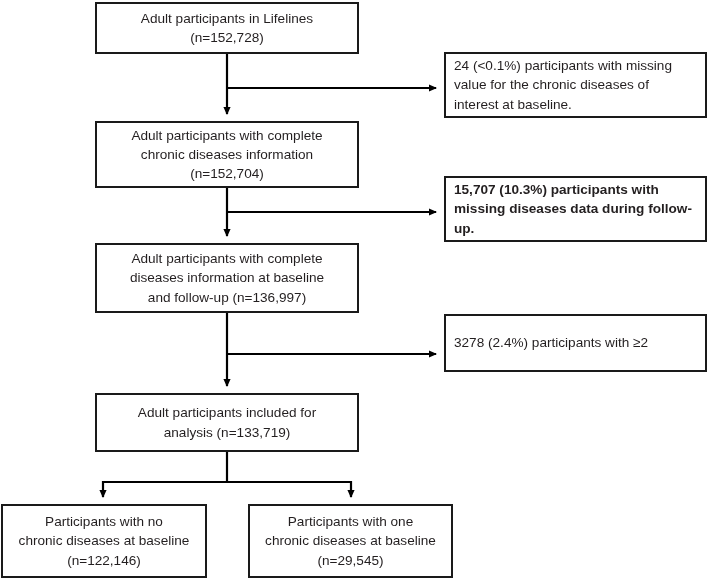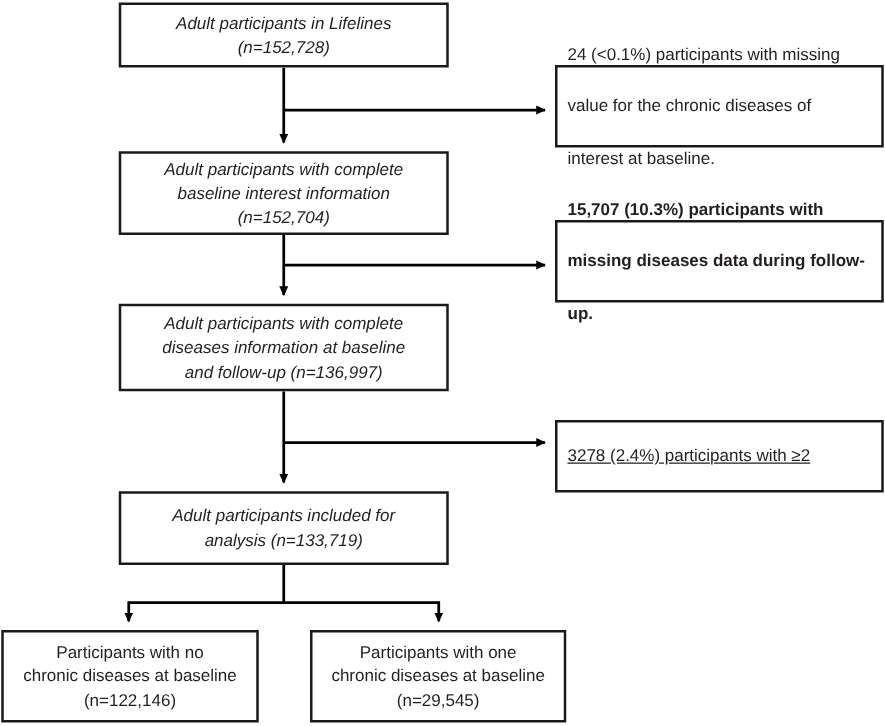--- a/index.html
+++ b/index.html
@@ -39,46 +39,44 @@
     flex-direction: column;
     justify-content: center;
     font-size: 13.6px;
     line-height: 1.42;
     color: #231f20;
   }
   .node.main {
     align-items: center;
     text-align: left;
     padding: 2px 6px;
-    font-style: italic;
   }
   .node.side {
     align-items: flex-start;
     text-align: left;
     padding: 3px 6px 3px 8px;
-    gap: 22px;
   }
   .node.terminal {
     align-items: center;
     text-align: center;
     padding: 2px 18px;
   }
   .node .line {
     display: block;
     white-space: nowrap;
   }
   
   #node-source      { left: 95px;  top: 2px;   width: 264px; height: 52px; }
   #node-baseline    { left: 95px;  top: 121px; width: 264px; height: 67px; }
   #node-followup    { left: 95px;  top: 243px; width: 264px; height: 70px; }
   #node-analysis    { left: 95px;  top: 393px; width: 264px; height: 59px; }
   
   #node-excl-1 { left: 444px; top: 52px;  width: 263px; height: 66px; }
   #node-excl-2 { left: 444px; top: 176px; width: 263px; height: 66px; font-weight: bold; }
-  #node-excl-3 { left: 444px; top: 336px; width: 263px; height: 58px; text-decoration: underline; }
+  #node-excl-3 { left: 444px; top: 314px; width: 263px; height: 58px; }
   
   #node-group-none { left: 1px;   top: 504px; width: 206px; height: 74px; }
   #node-group-one  { left: 248px; top: 504px; width: 205px; height: 74px; }
 </style>
 </head>
 <body>
 
 <div id="flow-canvas">
 
   <svg class="conn-svg" viewBox="0 0 708 581" width="708" height="581" aria-hidden="true">
@@ -106,21 +104,21 @@
     <line x1="351" y1="481" x2="351" y2="497" stroke="#000000" stroke-width="2.2" marker-end="url(#arrowhead)"></line>
   </svg>
 
   <div class="node main" id="node-source">
     <span class="line">Adult participants in Lifelines</span>
     <span class="line">(n=152,728)</span>
   </div>
 
   <div class="node main" id="node-baseline">
     <span class="line">Adult participants with complete</span>
-    <span class="line">baseline interest information</span>
+    <span class="line">chronic diseases information</span>
     <span class="line">(n=152,704)</span>
   </div>
 
   <div class="node main" id="node-followup">
     <span class="line">Adult participants with complete</span>
     <span class="line">diseases information at baseline</span>
     <span class="line">and follow-up (n=136,997)</span>
   </div>
 
   <div class="node main" id="node-analysis">

